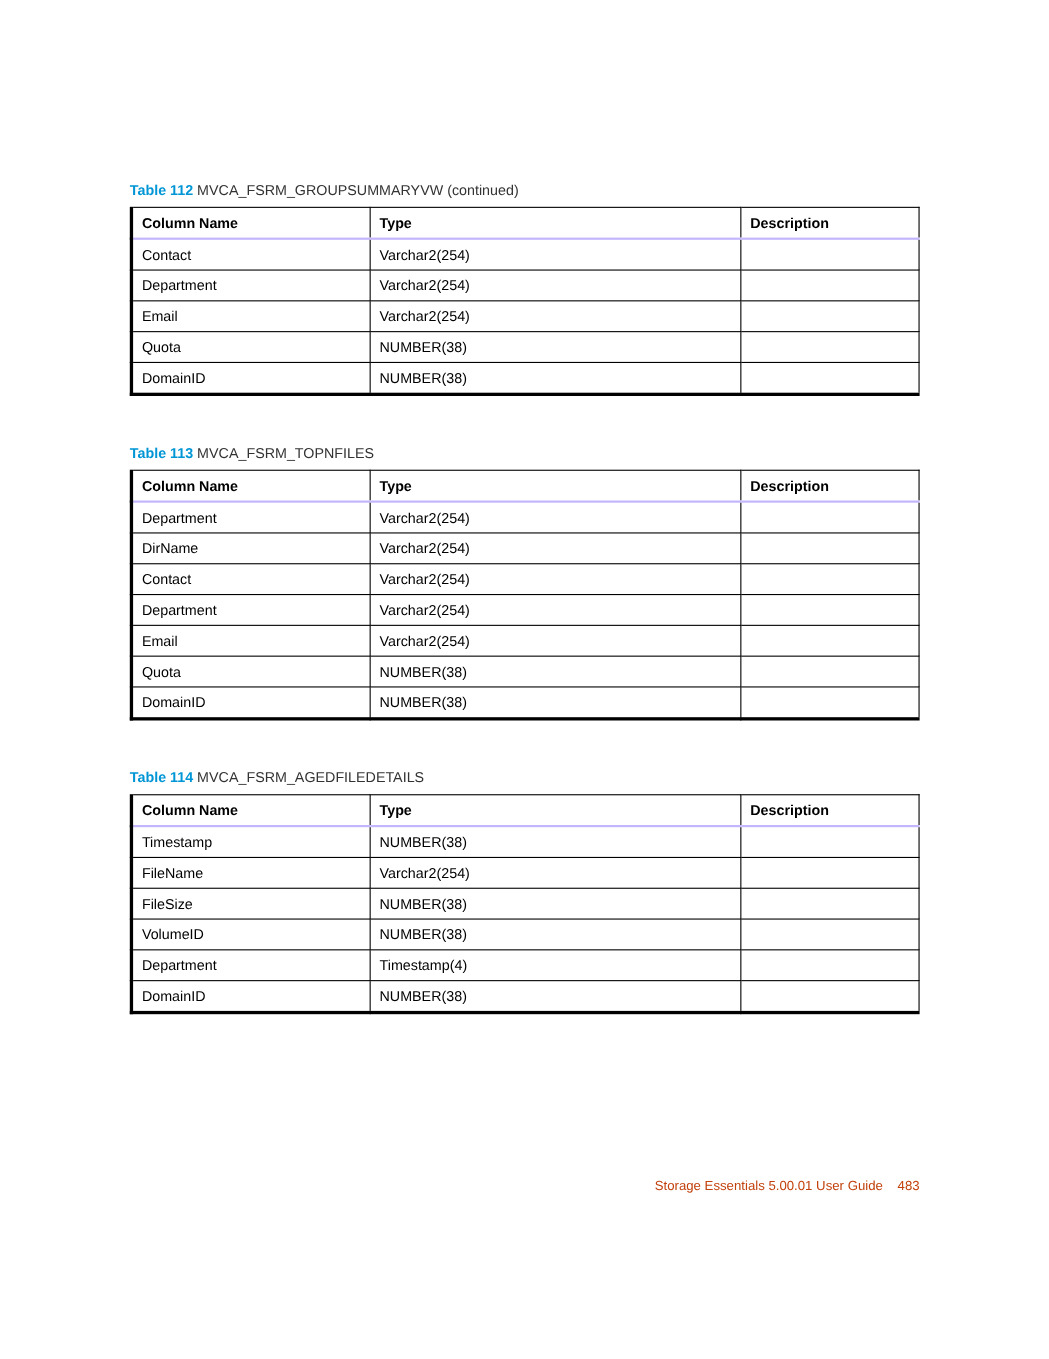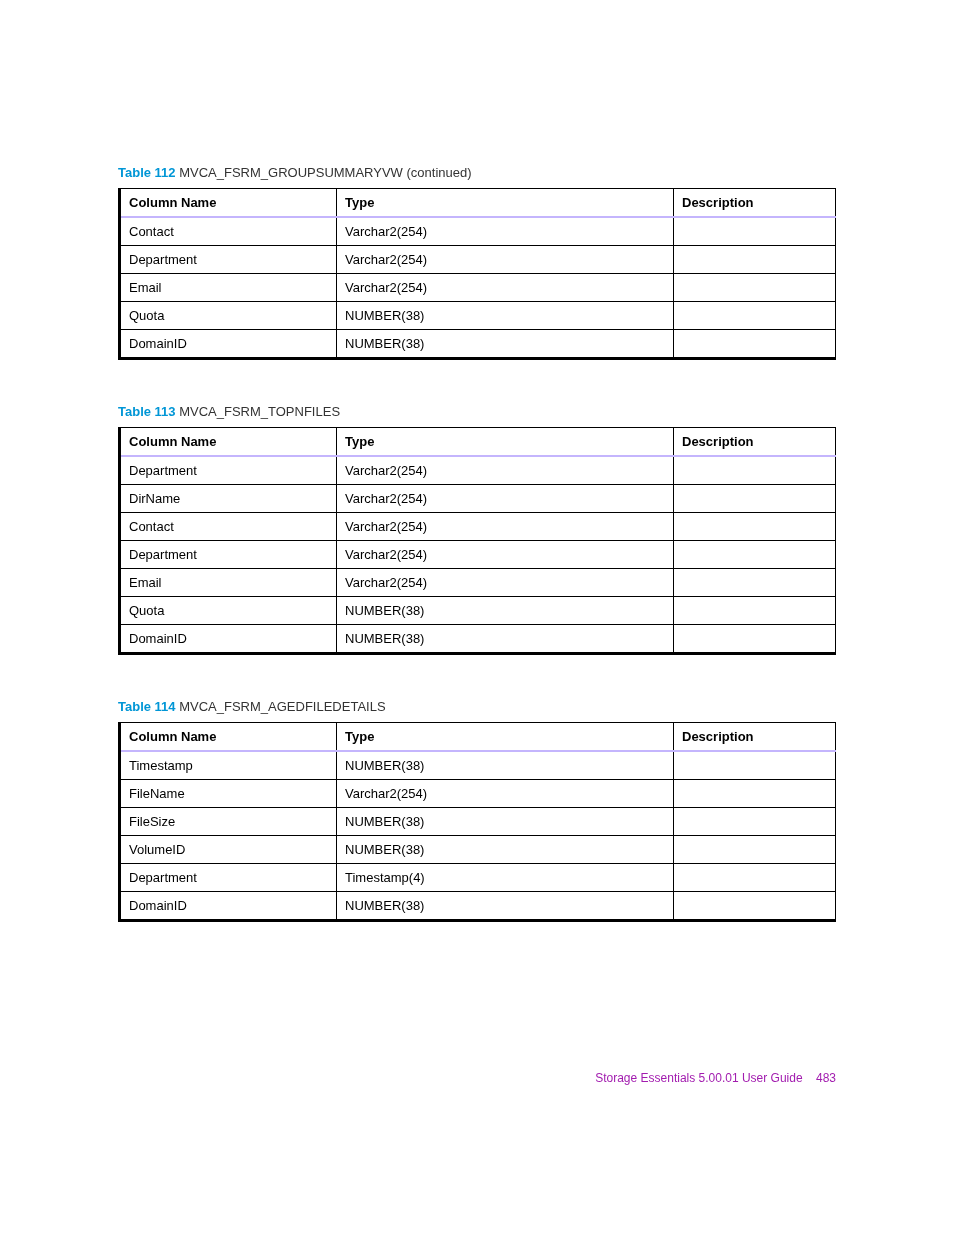--- a/index.html
+++ b/index.html
@@ -47,21 +47,21 @@
     border-bottom: 2px solid #c4b5fd;
   }
   .col-name { width: 217px; }
   .col-type { width: 337px; }
   .col-desc { width: auto; }
   .footer {
     position: absolute;
     bottom: 150px;
     right: 118px;
     font-size: 12px;
-    color: #a21caf;
+    color: #c2410c;
   }
   .footer .page-num { margin-left: 10px; }
 </style>
 </head>
 <body>
 
 <div class="page-content">
 
   <div class="table-caption">
     <span class="table-num">Table 112</span>

